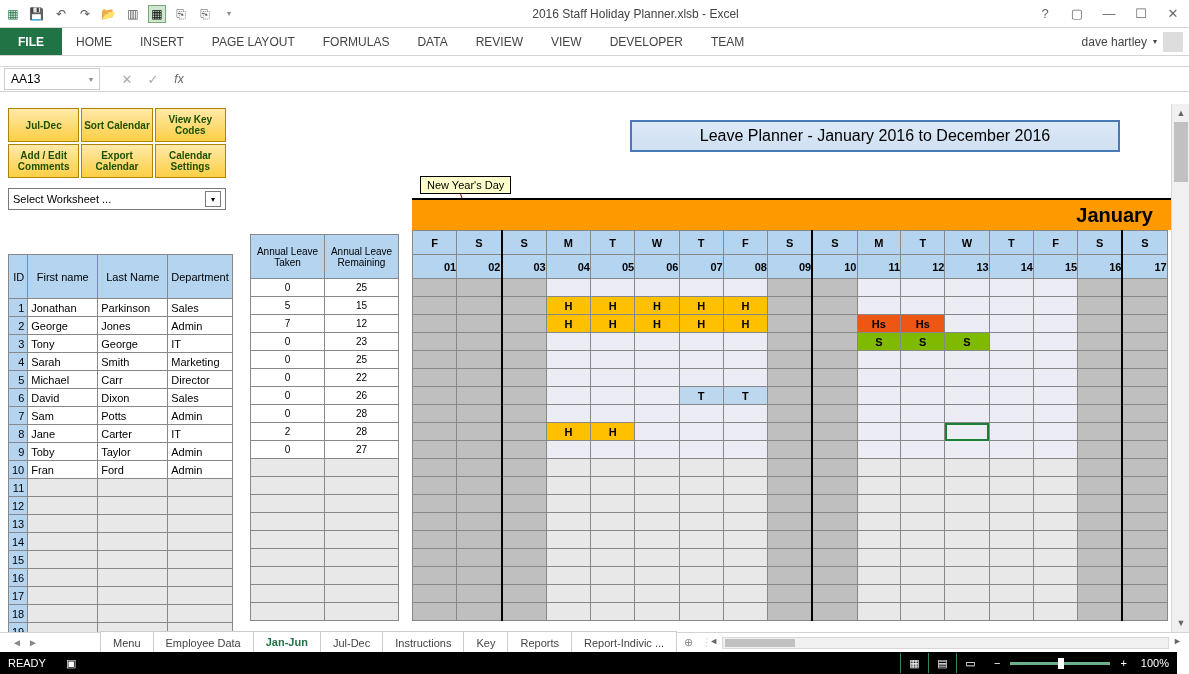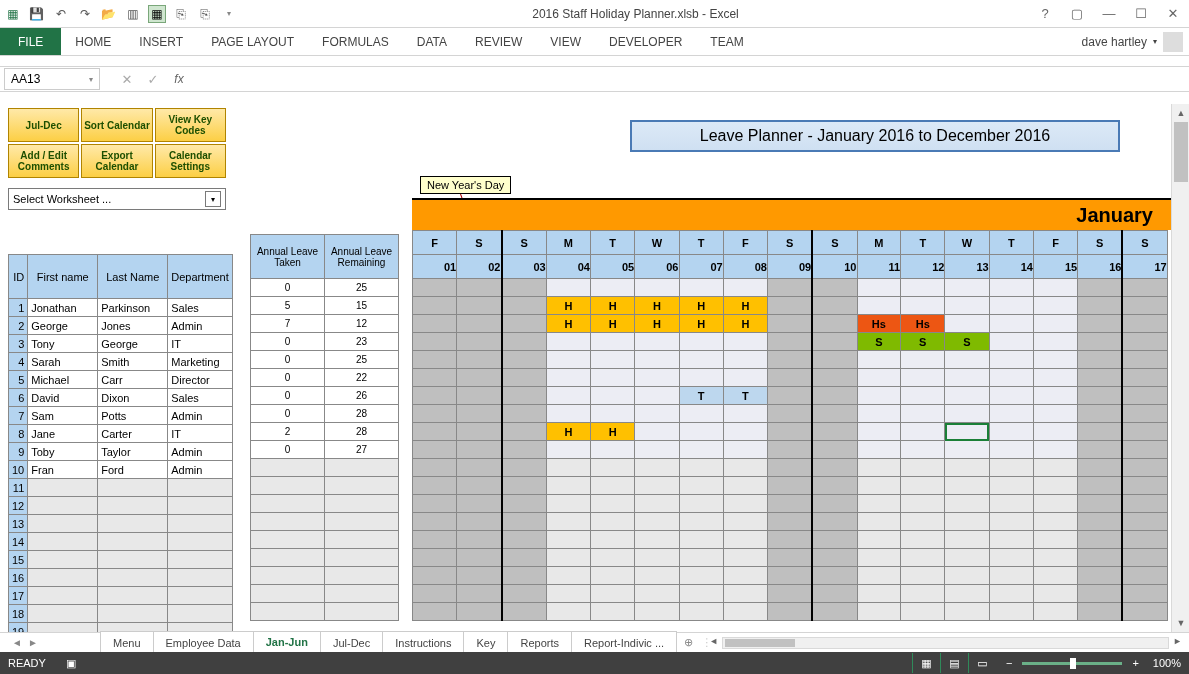--- a/index.html
+++ b/index.html
@@ -9,21 +9,21 @@
 .title-bar { height: 28px; background: #fff; display: flex; align-items: center; padding: 0 4px; border-bottom: 1px solid #d4d4d4; }
 .qat { display: flex; gap: 6px; align-items: center; }
 .qat-icon { width: 18px; height: 18px; display: flex; align-items: center; justify-content: center; font-size: 12px; }
 .title-text { flex: 1; text-align: center; color: #444; font-size: 12px; }
 .win-controls { display: flex; gap: 8px; align-items: center; }
 .win-btn { width: 24px; height: 20px; display: flex; align-items: center; justify-content: center; color: #666; font-size: 13px; }
 
 
 .ribbon-tabs { height: 28px; background: #fff; display: flex; align-items: stretch; padding-left: 0; border-bottom: 1px solid #d4d4d4; }
 .rtab { padding: 0 14px; display: flex; align-items: center; color: #444; font-size: 12px; cursor: pointer; }
-.rtab.file { background: #217346; color: #fff; font-weight: normal; padding: 0 18px; }
+.rtab.file { background: #217346; color: #fff; font-weight: bold; padding: 0 18px; }
 .user-area { margin-left: auto; display: flex; align-items: center; padding-right: 6px; color: #444; font-size: 12px; gap: 6px; }
 .avatar { width: 20px; height: 20px; background: #ddd; }
 
 
 .ribbon-body { height: 10px; background: #fff; }
 
 
 .formula-bar { height: 26px; background: #fff; border-top: 1px solid #d4d4d4; border-bottom: 1px solid #d4d4d4; display: flex; align-items: center; }
 .name-box { width: 96px; height: 22px; border: 1px solid #ccc; margin: 0 4px; padding: 0 6px; display: flex; align-items: center; justify-content: space-between; font-size: 12px; }
 .name-box .dd { font-size: 8px; color: #888; }
@@ -84,21 +84,21 @@
 
 
 .sheet-bar { position: absolute; bottom: 22px; left: 0; right: 0; height: 20px; background: #fff; border-top: 1px solid #d4d4d4; display: flex; align-items: center; }
 .tab-nav { width: 100px; display: flex; gap: 6px; padding-left: 12px; color: #888; font-size: 10px; }
 .sheet-tab { padding: 0 12px; height: 24px; border: 1px solid #ccc; border-bottom: none; background: #fff; display: flex; align-items: center; font-size: 11px; color: #444; margin-right: -1px; cursor:pointer; }
 .sheet-tab.active { background: #fff; border-bottom: 2px solid #217346; font-weight: bold; color:#217346; }
 .hscroll { flex: 1; margin: 0 20px 0 10px; height: 12px; background: #f0f0f0; position: relative; border:1px solid #d9d9d9; }
 .hscroll-thumb { position: absolute; left: 2px; top: 1px; width: 70px; height: 8px; background: #c1c1c1; }
 
 
-.status-bar { position: absolute; bottom: 0; left: 0; right: 0; height: 22px; background: #404040; color: #fff; display: flex; align-items: center; padding: 0 8px; font-size: 11px; }
+.status-bar { position: absolute; bottom: 0; left: 0; right: 12px; height: 22px; background: #000000; color: #fff; display: flex; align-items: center; padding: 0 8px; font-size: 11px; }
 .status-bar .spacer { flex: 1; }
 .view-icons { display: flex; gap: 0; }
 .view-icon { width: 28px; height: 20px; border-left: 1px solid #2f8a5a; display:flex;align-items:center;justify-content:center; }
 .zoom-slider { width: 100px; height: 3px; background: #6ab088; margin: 0 10px; position: relative; }
 .zoom-thumb { position: absolute; left: 48px; top: -4px; width: 6px; height: 11px; background: #fff; }
 </style>
 </head>
 <body>
 
 <div class="title-bar">

